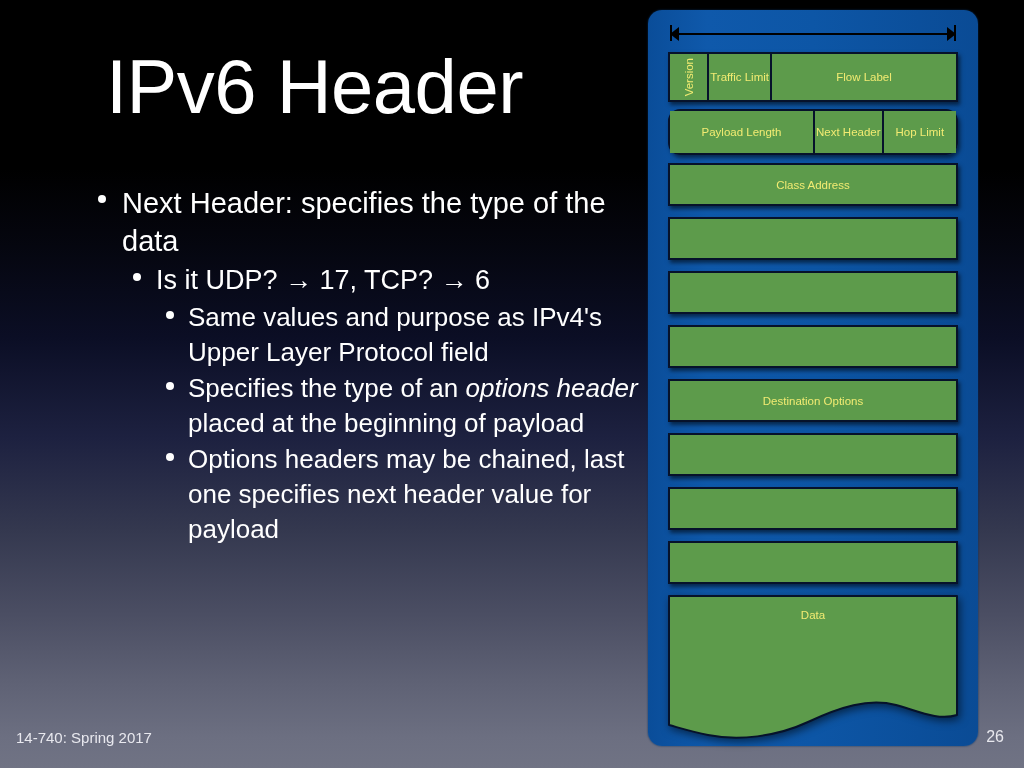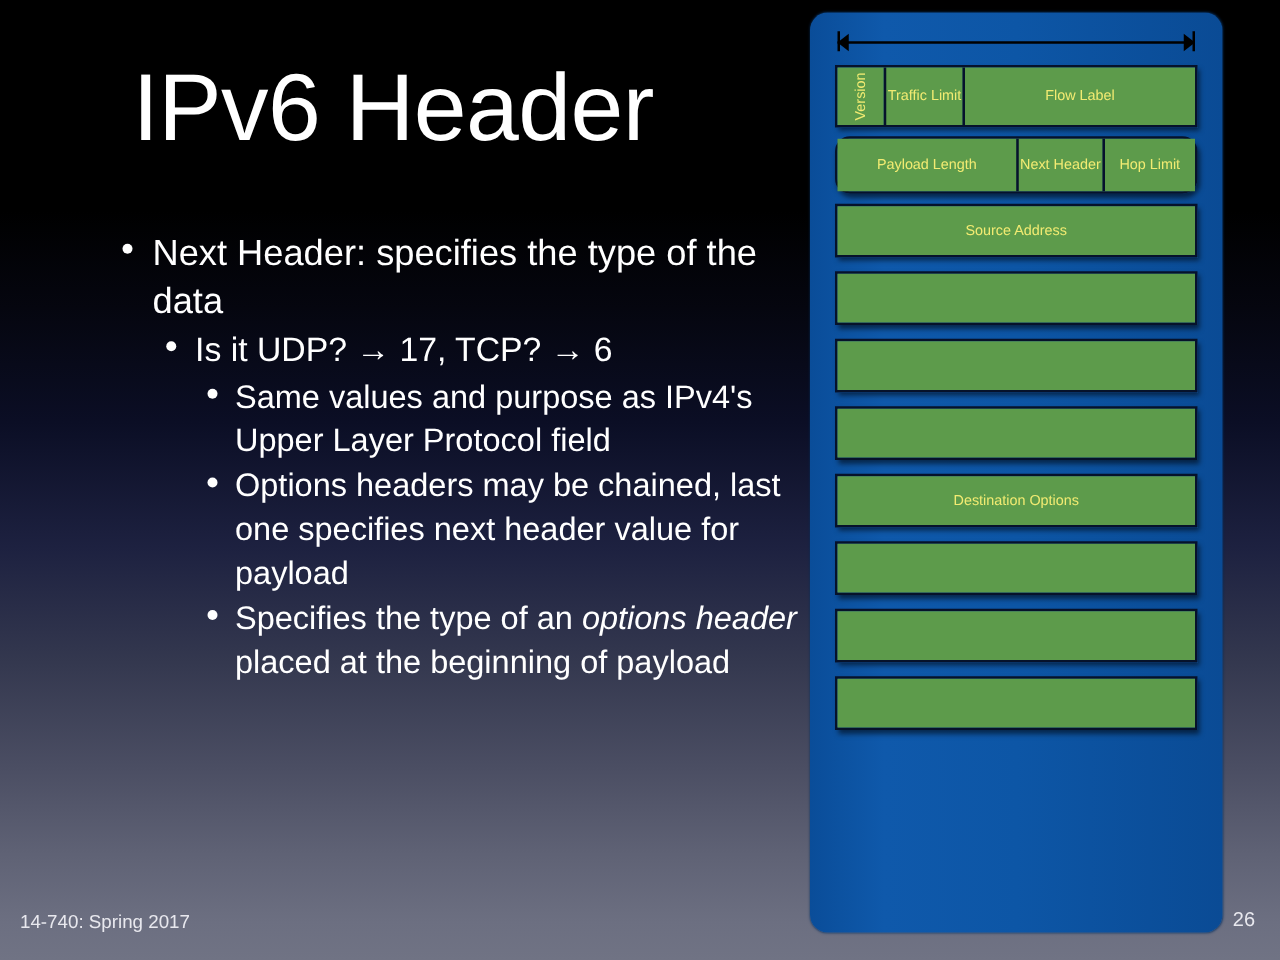--- a/index.html
+++ b/index.html
@@ -229,25 +229,25 @@
       <div class="bullet lvl2">
         <span class="dot"></span>
         <span class="txt">Is it UDP? → 17, TCP? → 6</span>
       </div>
       <div class="bullet lvl3">
         <span class="dot"></span>
         <span class="txt">Same values and purpose as IPv4's Upper Layer Protocol field</span>
       </div>
       <div class="bullet lvl3">
         <span class="dot"></span>
+        <span class="txt"><span>Specifies the type of an </span><span class="ital">options header</span><span> placed at the beginning of payload</span></span>
+      </div>
+      <div class="bullet lvl3">
+        <span class="dot"></span>
         <span class="txt">Options headers may be chained, last one specifies next header value for payload</span>
-      </div>
-      <div class="bullet lvl3">
-        <span class="dot"></span>
-        <span class="txt"><span>Specifies the type of an </span><span class="ital">options header</span><span> placed at the beginning of payload</span></span>
       </div>
     </div>
 
   <div id="footer-left">14-740: Spring 2017</div>
   <div id="footer-page">26</div>
 
   <div id="panel">
 
     <div id="width-row">
       <div id="width-line"></div>
@@ -276,21 +276,21 @@
           </div>
           <div class="cell" style="flex: 0 0 24%;">
             <span>Next Header</span>
           </div>
           <div class="cell" style="flex: 0 0 26%;">
             <span>Hop Limit</span>
           </div>
         </div>
         <div class="row" style="top: 153px; height: 43px;">
           <div class="cell" style="flex: 0 0 100%;">
-            <span>Source Address</span>
+            <span>Class Address</span>
           </div>
         </div>
         <div class="row" style="top: 207px; height: 43px;">
           <div class="cell" style="flex: 0 0 100%;">
             <span></span>
           </div>
         </div>
         <div class="row" style="top: 261px; height: 43px;">
           <div class="cell" style="flex: 0 0 100%;">
             <span></span>
@@ -316,15 +316,21 @@
             <span></span>
           </div>
         </div>
         <div class="row" style="top: 531px; height: 43px;">
           <div class="cell" style="flex: 0 0 100%;">
             <span></span>
           </div>
         </div>
       </div>
 
+    <div id="data-block" style="top: 585px;">
+      <svg width="290" height="150" viewBox="0 0 290 150">
+        <path d="M1,1 L289,1 L289,120 C270,126 250,116 228,110 C200,103 172,112 140,127 C108,142 70,146 40,140 C25,137 12,133 1,130 Z" fill="#5d9b4b" stroke="#06122b" stroke-width="2" stroke-linejoin="round"></path>
+      </svg>
+      <div id="data-label">Data</div>
+    </div>
 
   </div>
 </div>
 
 </body></html>

